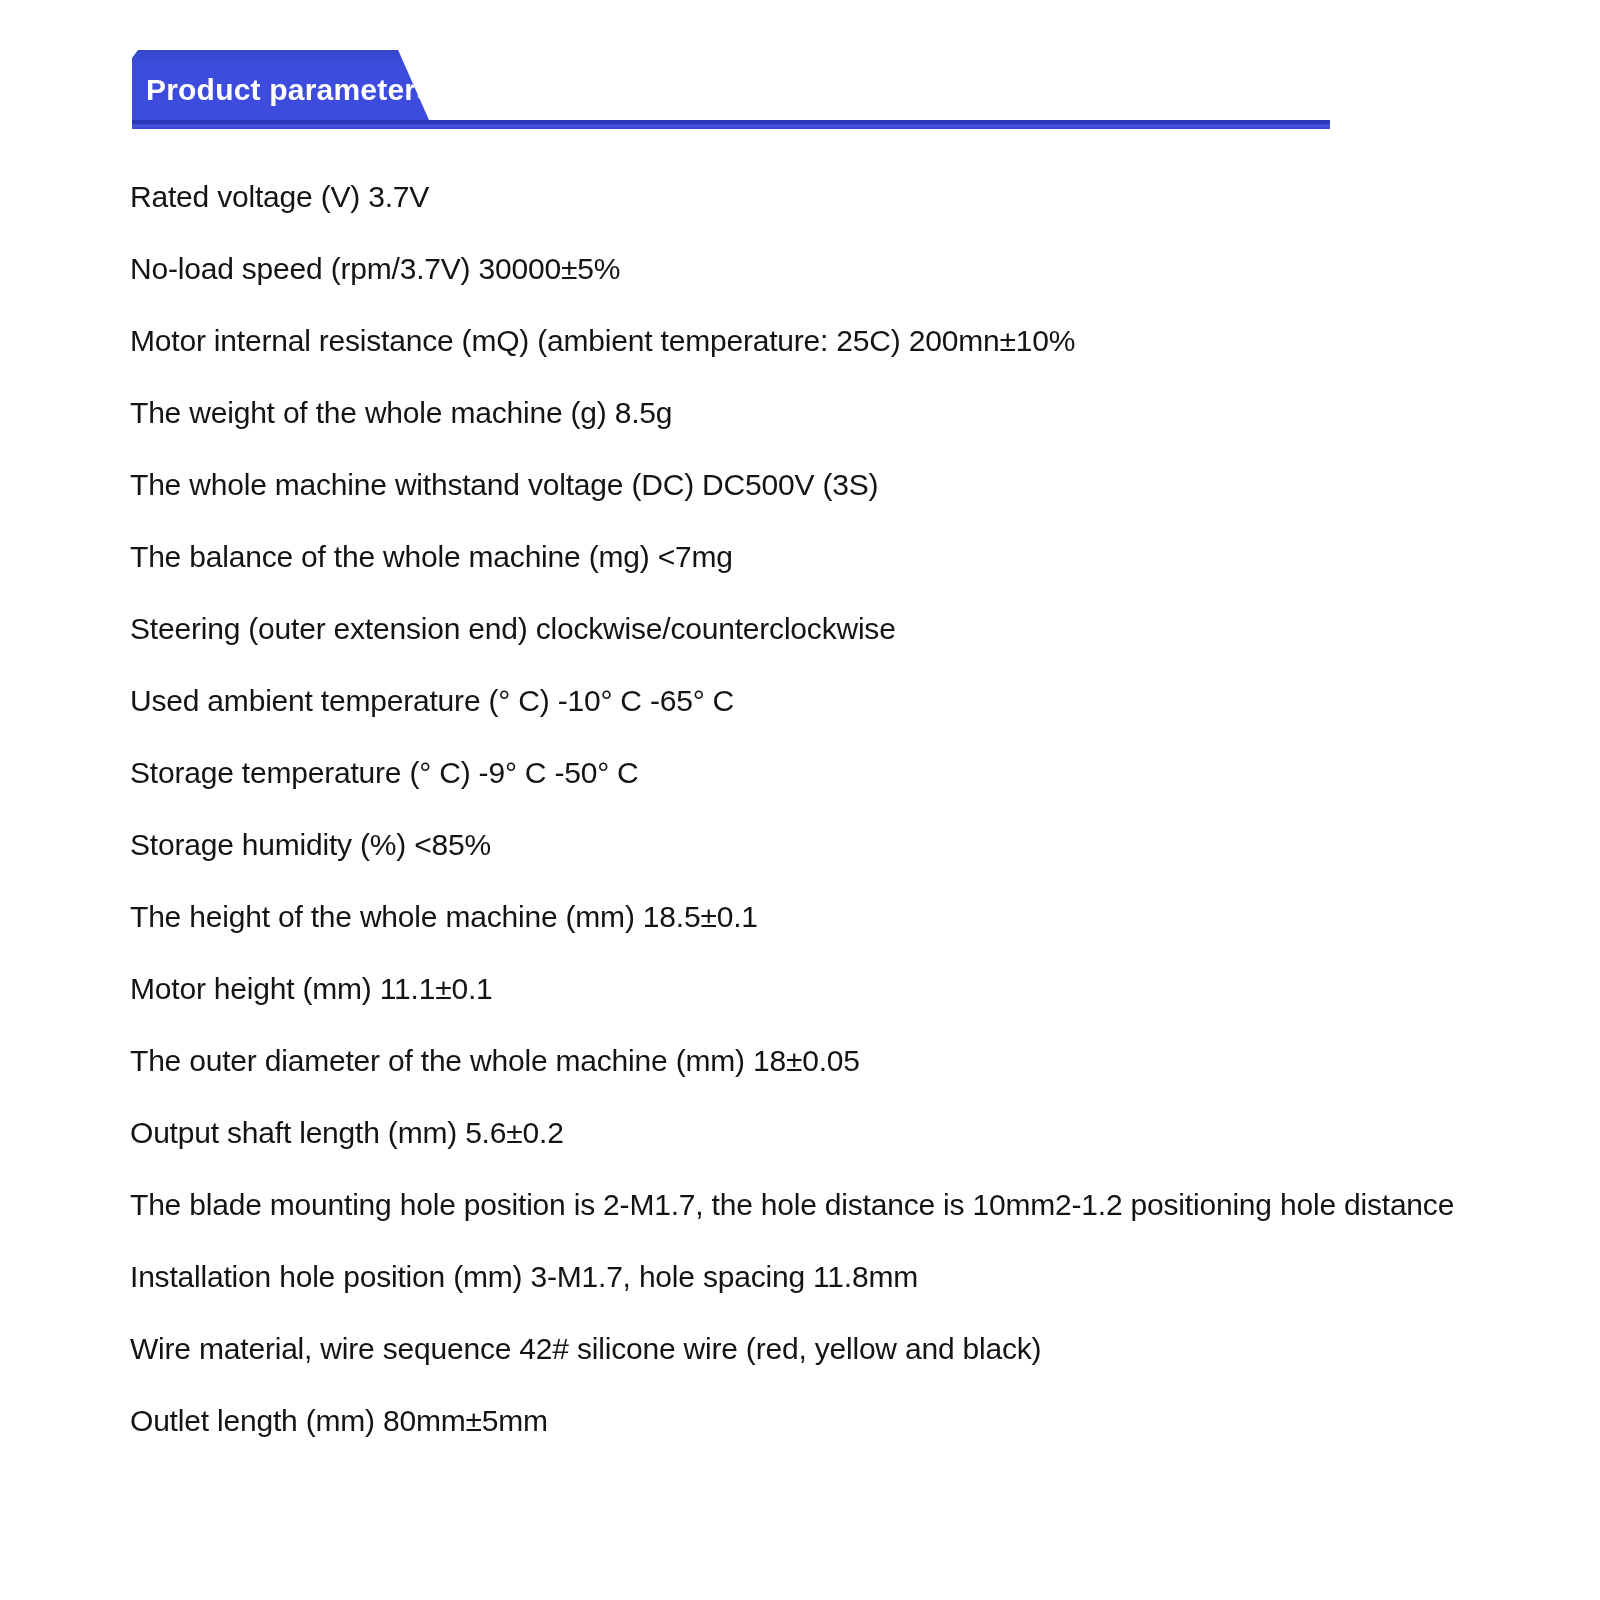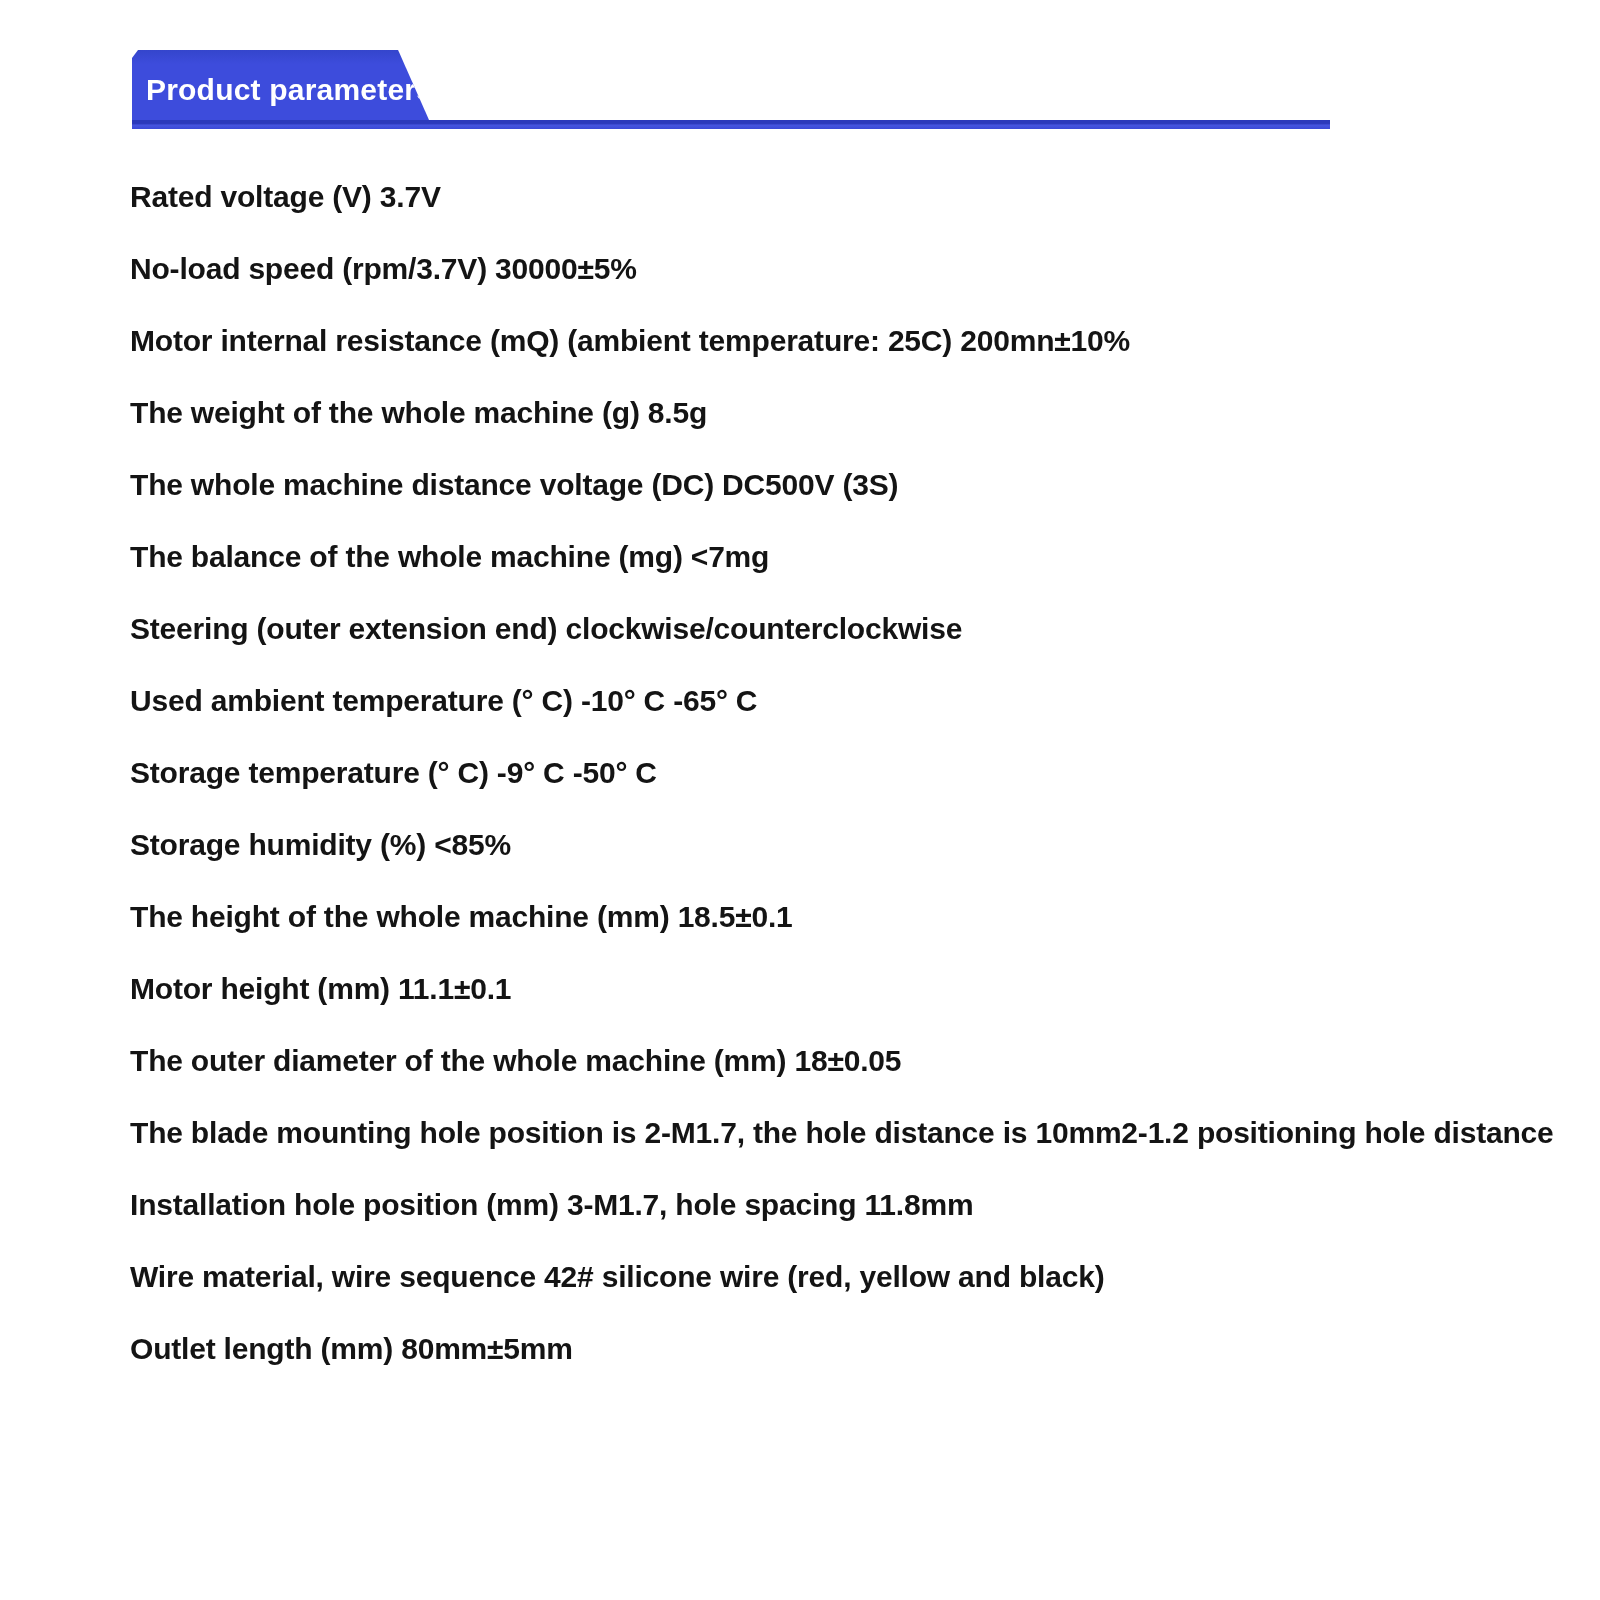--- a/index.html
+++ b/index.html
@@ -52,21 +52,21 @@
     position: absolute;
     left: 130px;
     top: 161px;
     width: 1440px;
     z-index: 1;
   }
   .param-line {
     height: 72px;
     line-height: 72px;
     font-size: 30px;
-    font-weight: 700;
+    font-weight: 400;
     color: #141414;
     letter-spacing: -0.2px;
     white-space: nowrap;
   }
 </style>
 </head>
 <body>
 
 <div class="page">
 
@@ -74,28 +74,29 @@
 
   <div class="banner-tab">
     <span class="banner-title">Product parameters:</span>
   </div>
 
   <div class="param-list" id="param-list">
       <div class="param-line">Rated voltage (V) 3.7V</div>
       <div class="param-line">No-load speed (rpm/3.7V) 30000±5%</div>
       <div class="param-line">Motor internal resistance (mQ) (ambient temperature: 25C) 200mn±10%</div>
       <div class="param-line">The weight of the whole machine (g) 8.5g</div>
-      <div class="param-line">The whole machine distance voltage (DC) DC500V (3S)</div>
+      <div class="param-line">The whole machine withstand voltage (DC) DC500V (3S)</div>
       <div class="param-line">The balance of the whole machine (mg) &lt;7mg</div>
       <div class="param-line">Steering (outer extension end) clockwise/counterclockwise</div>
       <div class="param-line">Used ambient temperature (° C) -10° C -65° C</div>
       <div class="param-line">Storage temperature (° C) -9° C -50° C</div>
       <div class="param-line">Storage humidity (%) &lt;85%</div>
       <div class="param-line">The height of the whole machine (mm) 18.5±0.1</div>
       <div class="param-line">Motor height (mm) 11.1±0.1</div>
       <div class="param-line">The outer diameter of the whole machine (mm) 18±0.05</div>
+      <div class="param-line">Output shaft length (mm) 5.6±0.2</div>
       <div class="param-line">The blade mounting hole position is 2-M1.7, the hole distance is 10mm2-1.2 positioning hole distance</div>
       <div class="param-line">Installation hole position (mm) 3-M1.7, hole spacing 11.8mm</div>
       <div class="param-line">Wire material, wire sequence 42# silicone wire (red, yellow and black)</div>
       <div class="param-line">Outlet length (mm) 80mm±5mm</div>
     </div>
 
 </div>
 
 </body></html>

